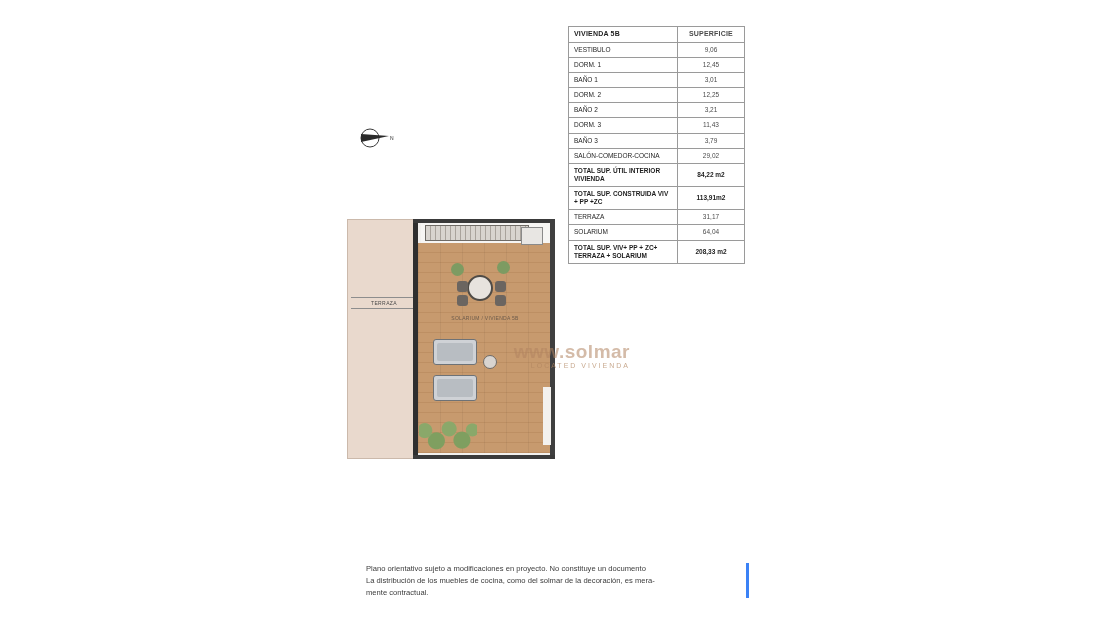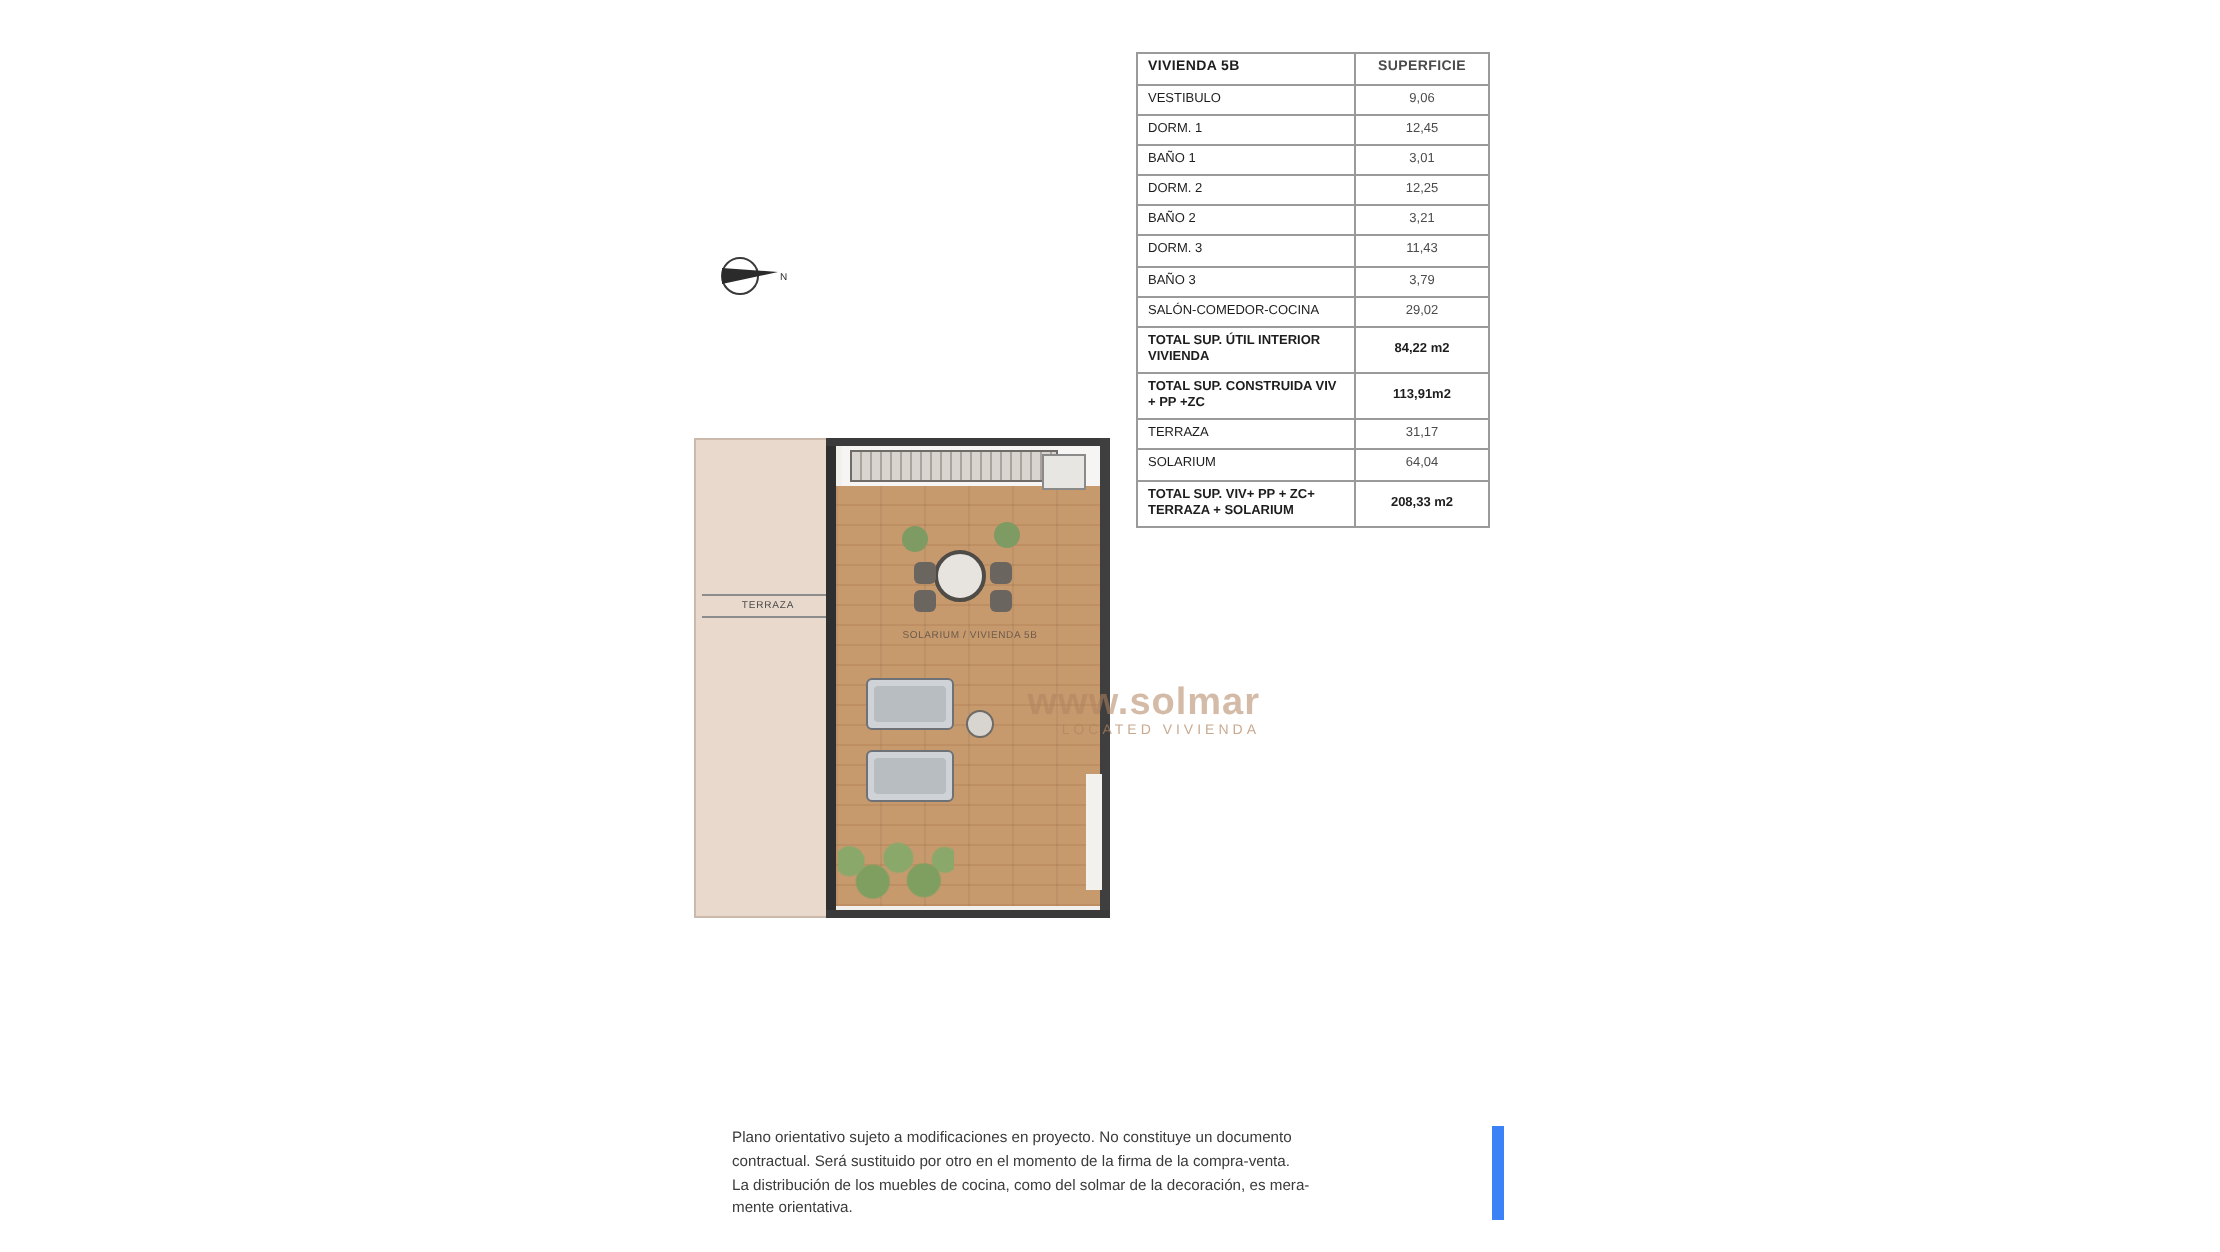--- a/index.html
+++ b/index.html
@@ -285,21 +285,21 @@
 
   
   #disclaimer {
     position: absolute;
     left: 366px;
     top: 563px;
     width: 378px;
     font-size: 7.6px;
     line-height: 1.55;
     color: #3b3b3b;
-    border-right: 6px solid #3b82f6;
+    border-right: 3px solid #3b82f6;
     padding-right: 2px;
   }
   #disclaimer p {
     margin: 0;
   }
 </style>
 </head>
 <body>
 
 <div id="compass">
@@ -410,16 +410,15 @@
       </tr>
       <tr class="total">
         <td>TOTAL SUP. VIV+ PP + ZC+ TERRAZA + SOLARIUM</td>
         <td class="value">208,33 m2</td>
       </tr>
     </tbody>
 </table>
 
 <div id="disclaimer">
   <p>Plano orientativo sujeto a modificaciones en proyecto. No constituye un documento</p>
-  <p>contractual. Será sustituido por otro en el momento de la firma de la compra-venta.</p>
   <p>La distribución de los muebles de cocina, como del solmar de la decoración, es mera-</p>
-  <p>mente orientativa.</p>
+  <p>mente contractual.</p>
 </div>
 
 </body></html>

